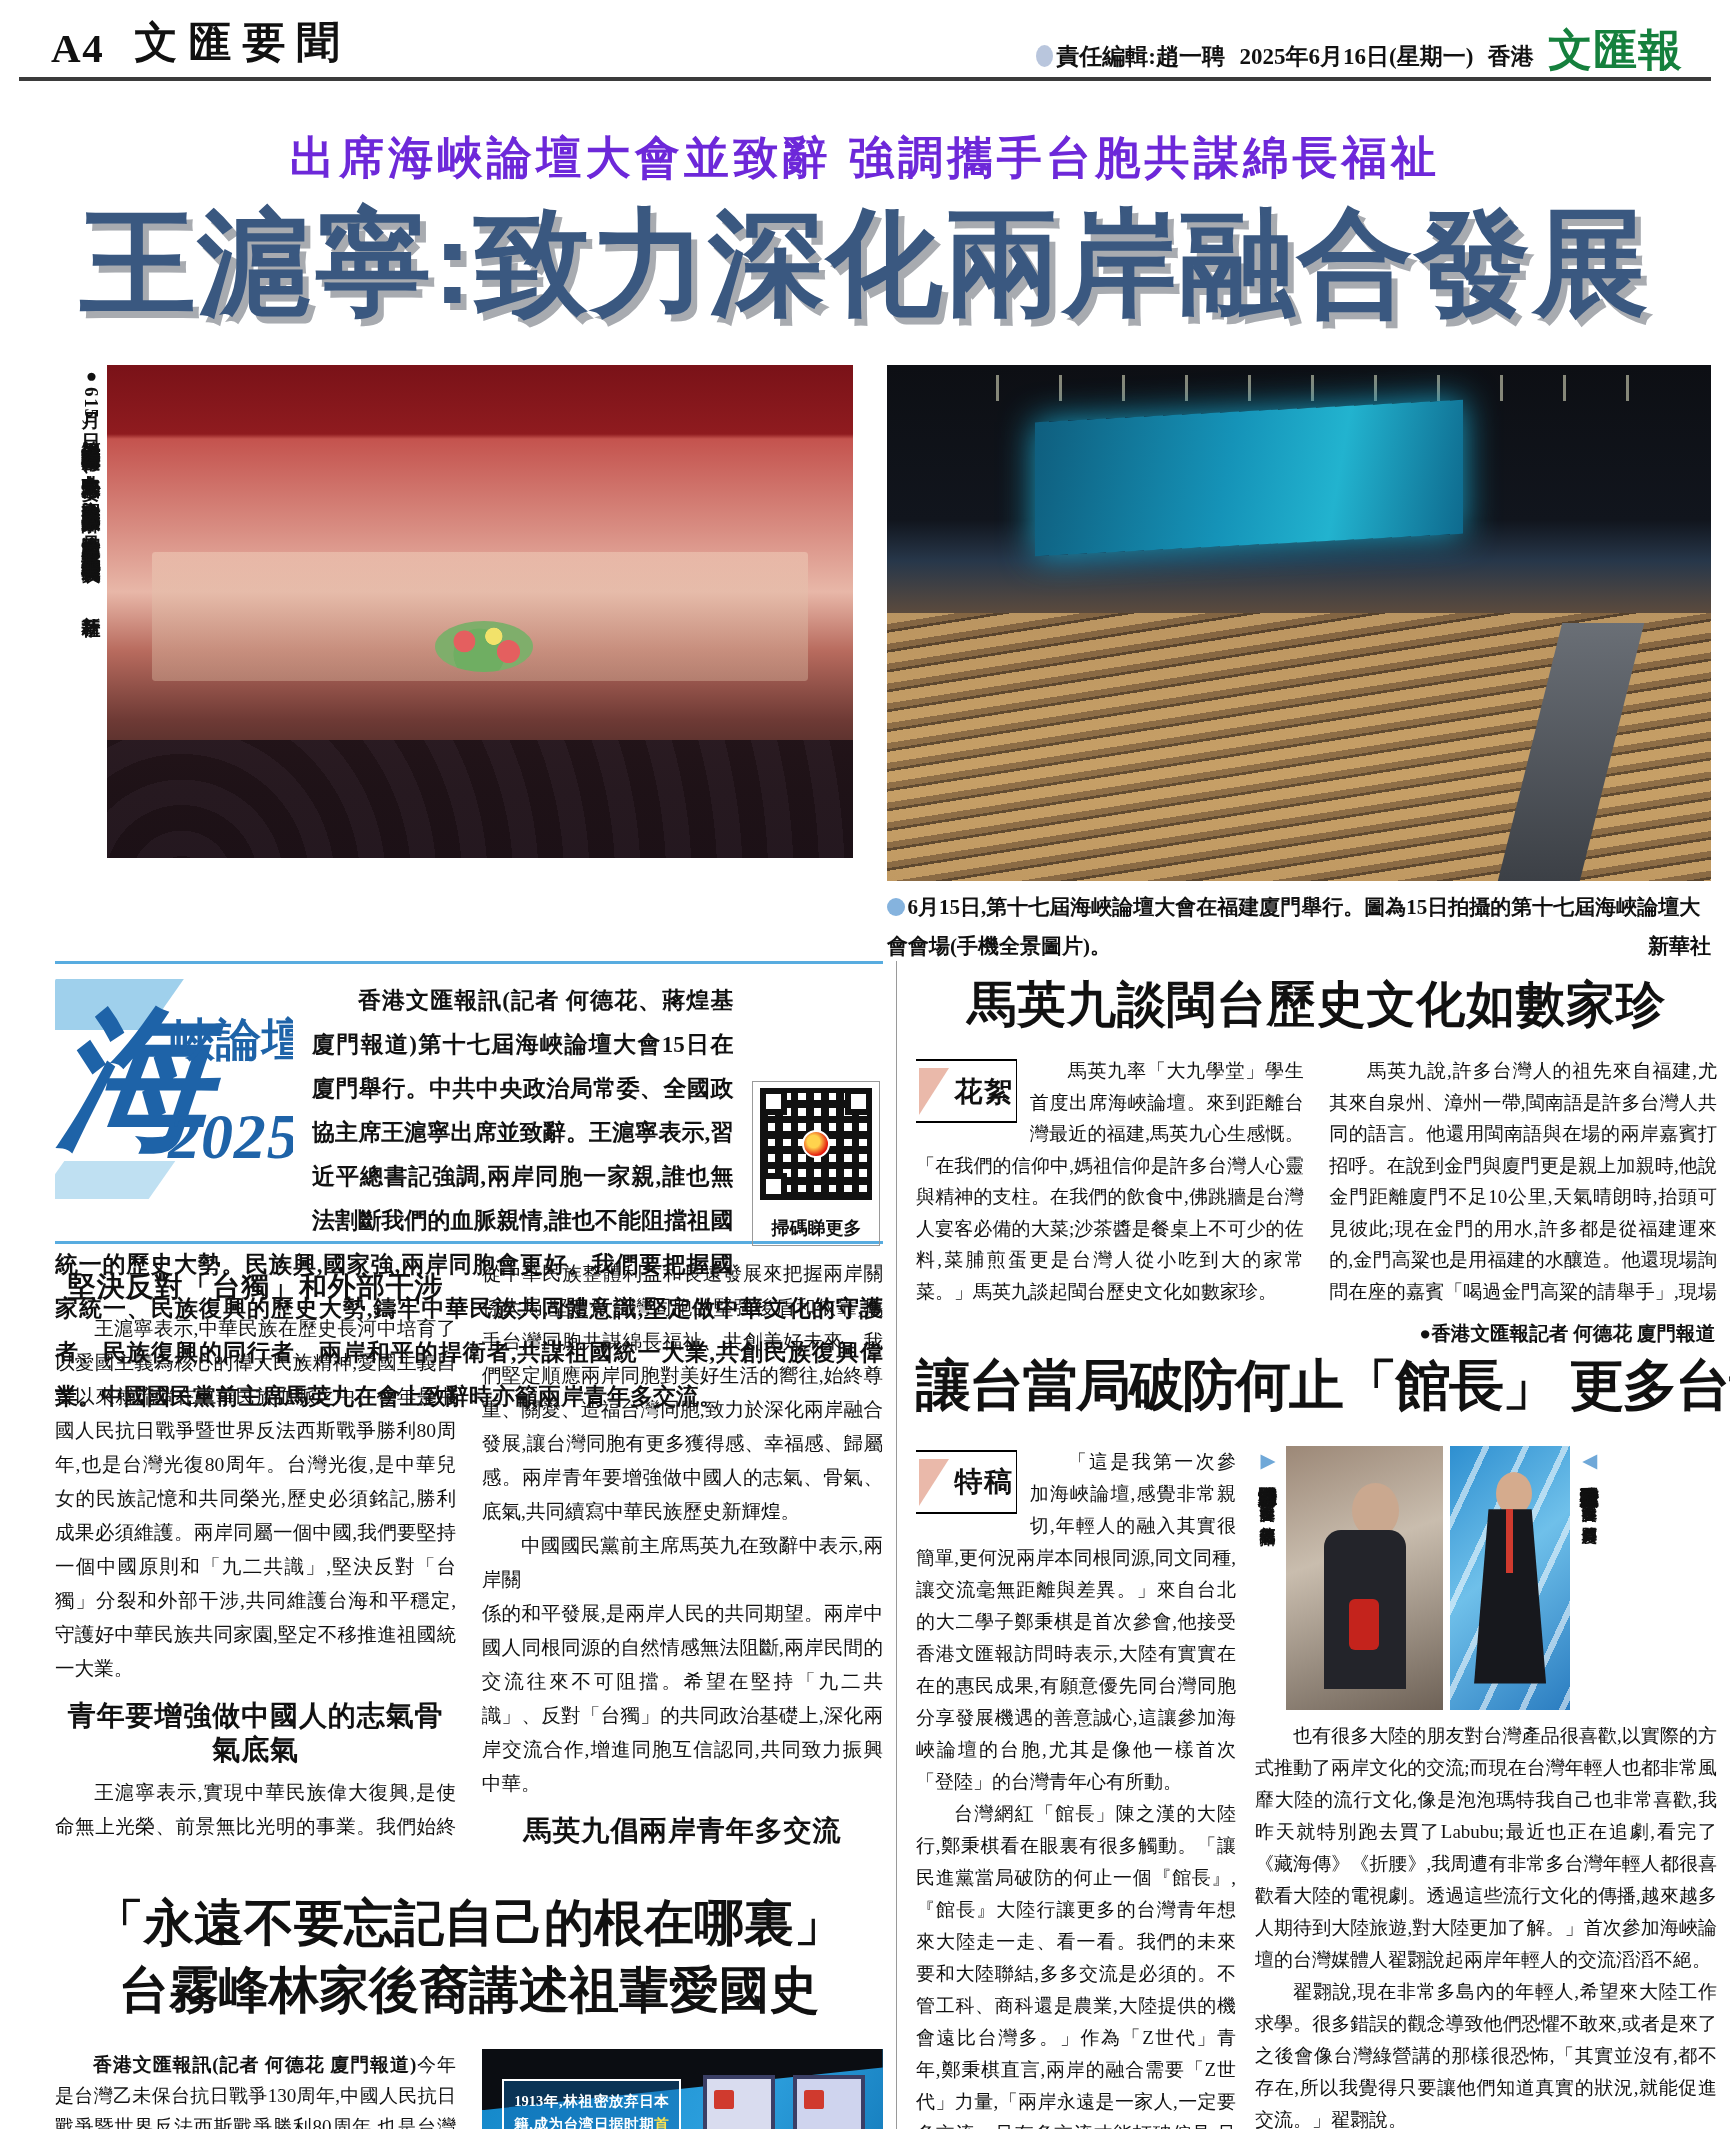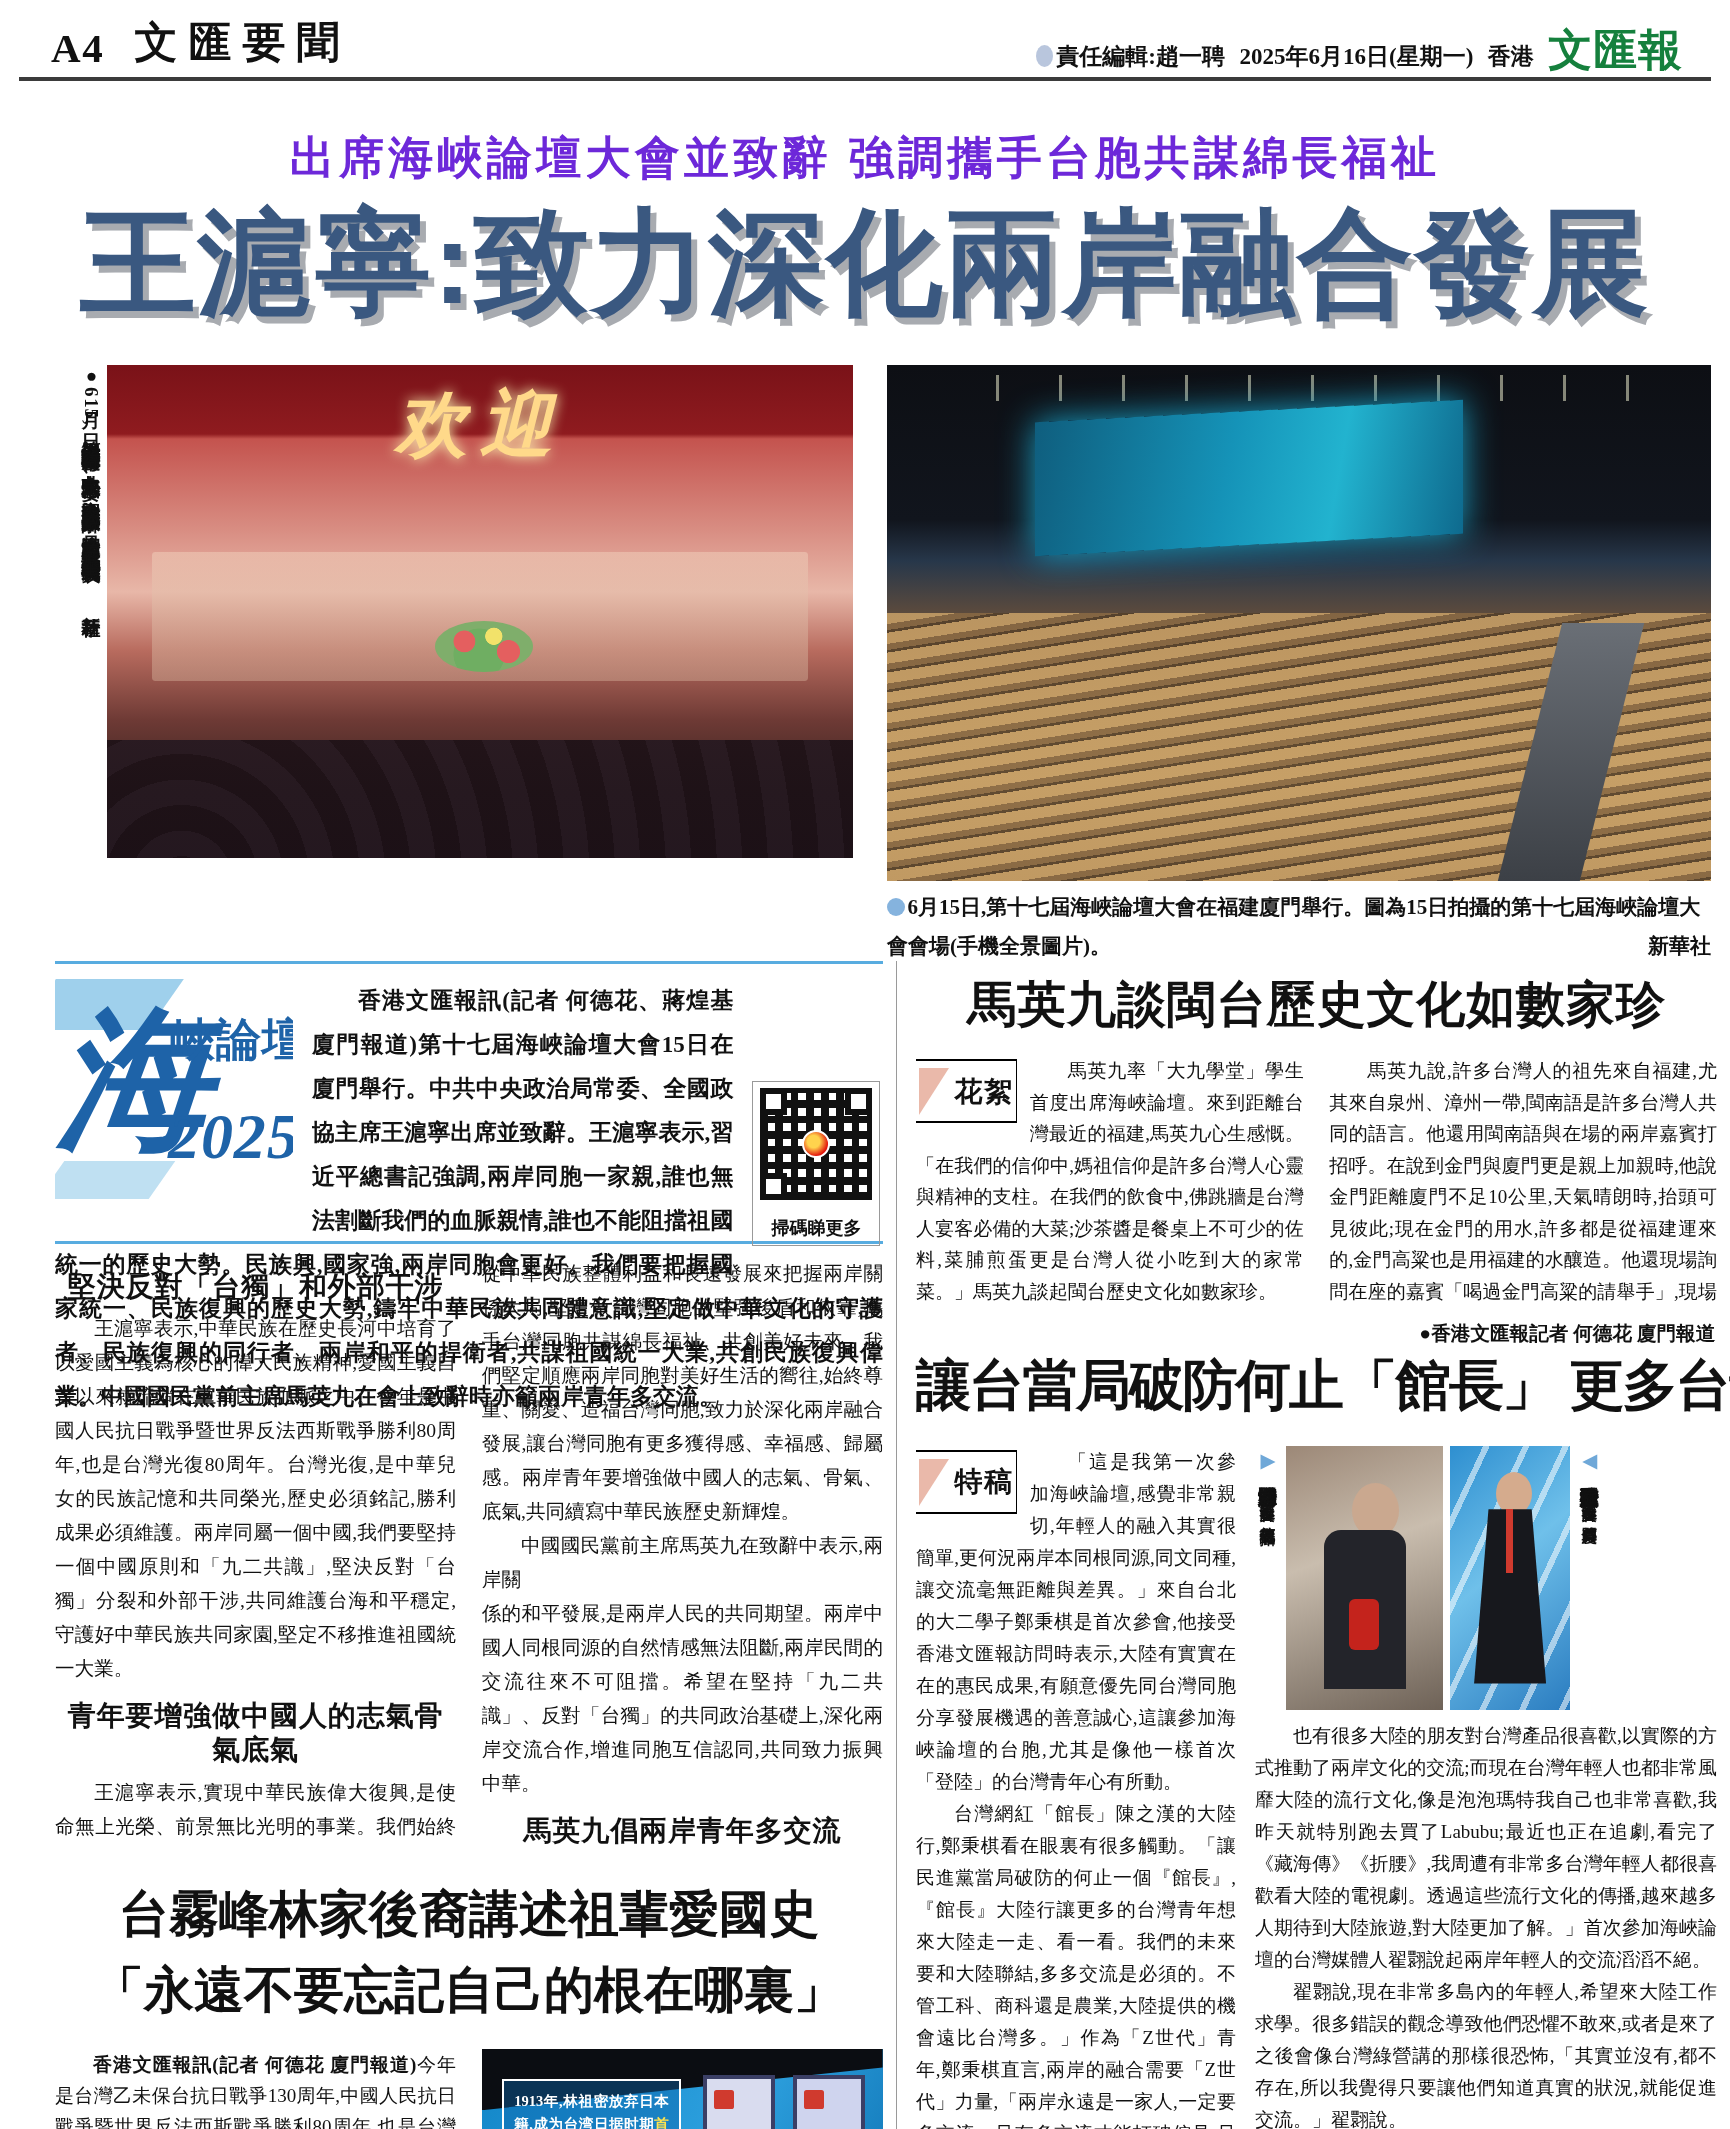--- a/index.html
+++ b/index.html
@@ -141,21 +141,20 @@
 
   <div class="kicker sans">出席海峽論壇大會並致辭  強調攜手台胞共謀綿長福祉</div>
   <div class="headline sans">王滬寧:致力深化兩岸融合發展</div>
 
   <div class="vcap">
     <span>●6月15日,第十七屆海峽論壇大會在廈門舉行。中共中央政治局常委、全國政協主席王滬寧出席並致辭。這是大會開始前,王滬寧會見馬英九等參加論壇的台灣嘉賓代表。</span>
     <span class="vcred">新華社</span>
   </div>
 
   <div class="photo lphoto">
-    <div class="welcome">欢迎</div>
     <div class="stage"></div>
     <div class="flowers"></div>
     <div class="crowd"></div>
   </div>
 
   <div class="photo rphoto">
     <div class="lights"></div>
     <div class="screen"></div>
     <div class="seats"></div>
     <div class="aisle"></div>
@@ -261,22 +260,22 @@
               <p class="p">也有很多大陸的朋友對台灣產品很喜歡,以實際的方式推動了兩岸文化的交流;而現在台灣年輕人也都非常風靡大陸的流行文化,像是泡泡瑪特我自己也非常喜歡,我昨天就特別跑去買了Labubu;最近也正在追劇,看完了《藏海傳》《折腰》,我周遭有非常多台灣年輕人都很喜歡看大陸的電視劇。透過這些流行文化的傳播,越來越多人期待到大陸旅遊,對大陸更加了解。」首次參加海峽論壇的台灣媒體人翟翾說起兩岸年輕人的交流滔滔不絕。</p>
               <p class="p">翟翾說,現在非常多島內的年輕人,希望來大陸工作求學。很多錯誤的觀念導致他們恐懼不敢來,或者是來了之後會像台灣綠營講的那樣很恐怖,「其實並沒有,都不存在,所以我覺得只要讓他們知道真實的狀況,就能促進交流。」翟翾說。</p>
             </div>
         </div>
 
       </div>
     </div>
   </div>
 
   <div class="lin">
+    <div class="lin-h lin-h2">「永遠不要忘記自己的根在哪裏」</div>
     <div class="lin-h">台霧峰林家後裔講述祖輩愛國史</div>
-    <div class="lin-h lin-h2">「永遠不要忘記自己的根在哪裏」</div>
     <div class="lin-cols">
       <div class="lin-col">
         <p class="p"><b>香港文匯報訊(記者 何德花 廈門報道)</b><span>今年是台灣乙未保台抗日戰爭130周年,中國人民抗日戰爭暨世界反法西斯戰爭勝利80周年,也是台灣光復80周年。海峽論壇大會上,來自台灣抗日志士親屬協進會理事長、台灣霧峰林家第九代後人林銘聰,分享了霧峰林家歷代先祖對日抗爭、保家衛國的英勇事跡,展現兩岸同根同源的深厚情誼。</span></p>
 
       </div>
       <div class="lin-col">
         <div class="lin-photo">
           <div class="dark"></div>
           <div class="board">
             <span>1913年,林祖密放弃日本籍,成为台湾日据时期</span><span class="hl">首个恢复中国国籍的台湾人。</span>

